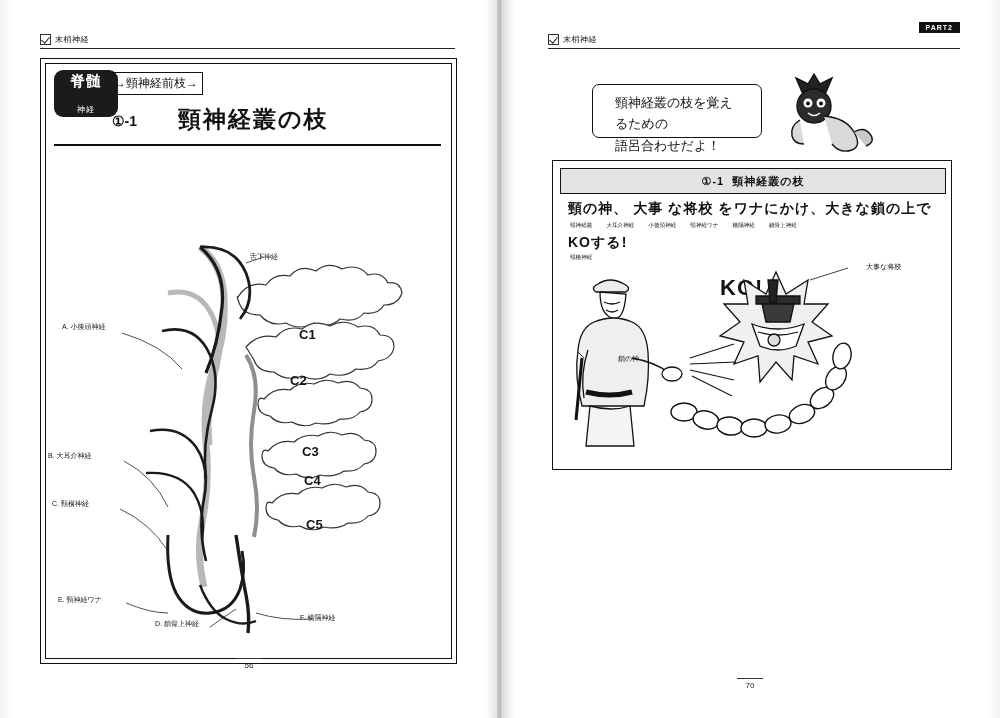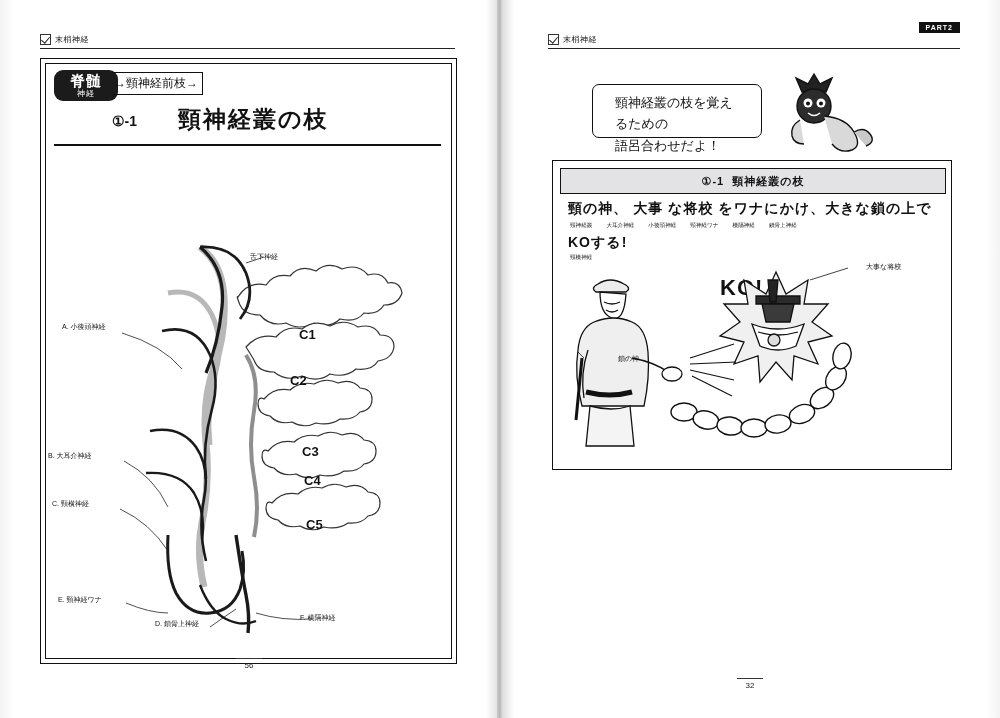--- a/index.html
+++ b/index.html
@@ -85,21 +85,21 @@
   .badge {
     position: absolute;
     background: #1b1b1b;
     color: #fff;
     text-align: center;
     border-radius: 9px;
     padding: 3px 5px;
     line-height: 1.05;
   }
   .badge .big { font-size: 15px; font-weight: bold; letter-spacing: 1px; display:block;}
-  .badge .small { font-size: 8px; letter-spacing: 1px; display:block; margin-top:1px;}
+  .badge .small { font-size: 8px; letter-spacing: 1px; display:block; margin-top:17px;}
   .kicker {
     position: absolute;
     font-size: 12px;
     color: #111;
     border: 1px solid #111;
     border-left: none;
     padding: 2px 4px 2px 2px;
   }
   .title-main {
     position: absolute;
@@ -422,19 +422,19 @@
           <path d="M24 96 l-6 -6"></path>
           <path d="M250 18 l38 -12"></path>
         </g>
       </svg>
 
       <div class="lbl" style="left:118px; top:354px;">鎖の神</div>
       <div class="lbl" style="left:366px; top:262px;">大事な将校</div>
 
       <div class="pagenum" style="left:235px; top:678px; width:30px;">
         <span class="bar"></span>
-        <span>32</span>
+        <span>70</span>
       </div>
     </div>
 
     <div class="gutter"></div>
   </div>
 </div>
 
 </body></html>

